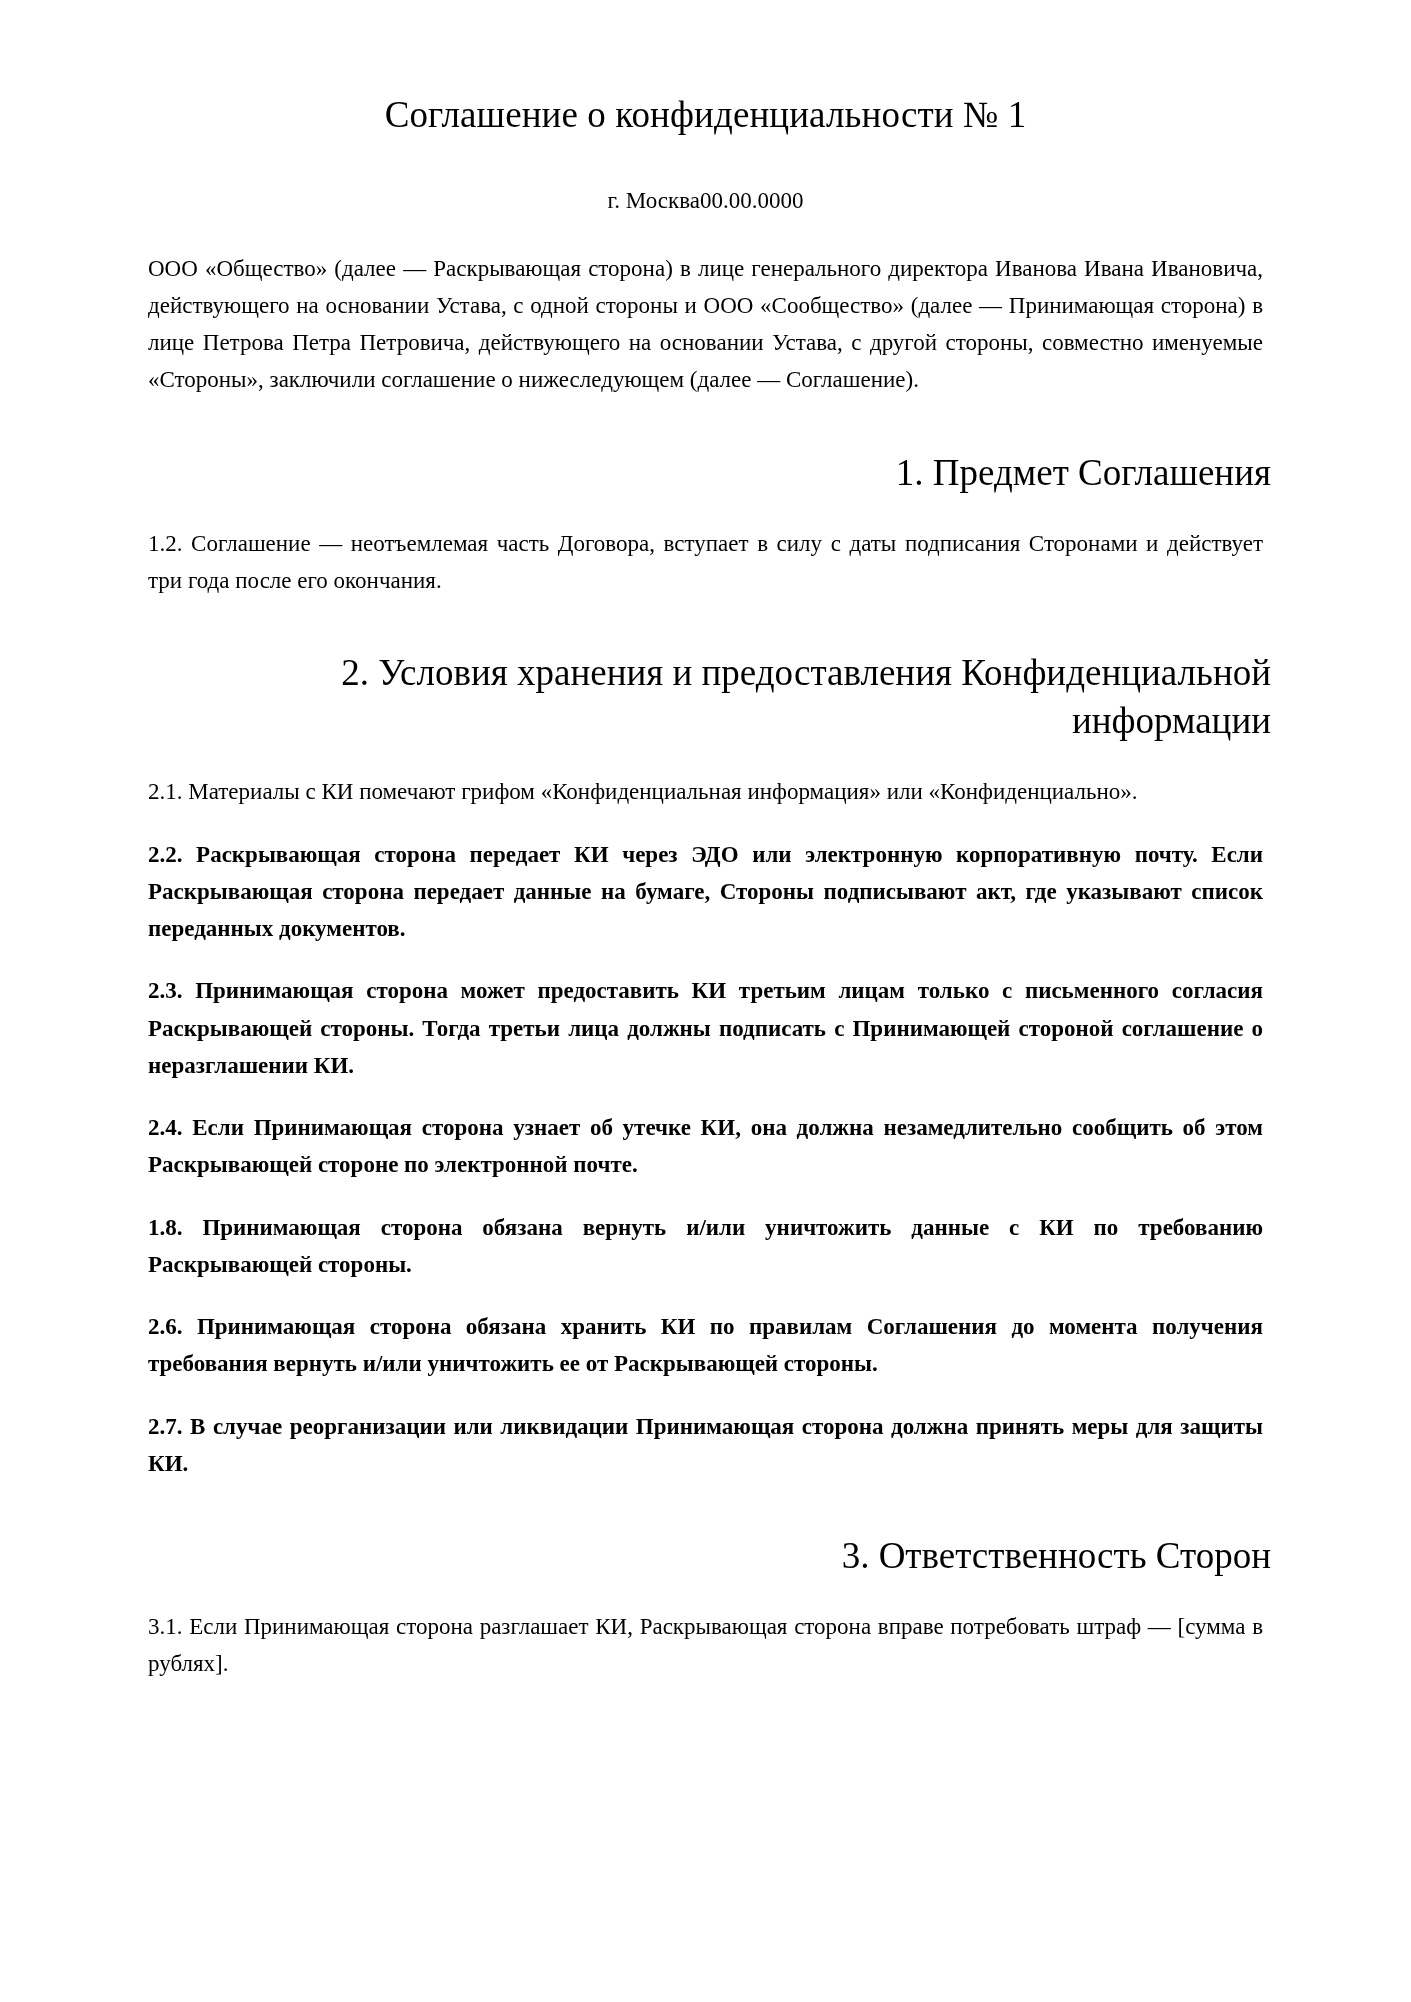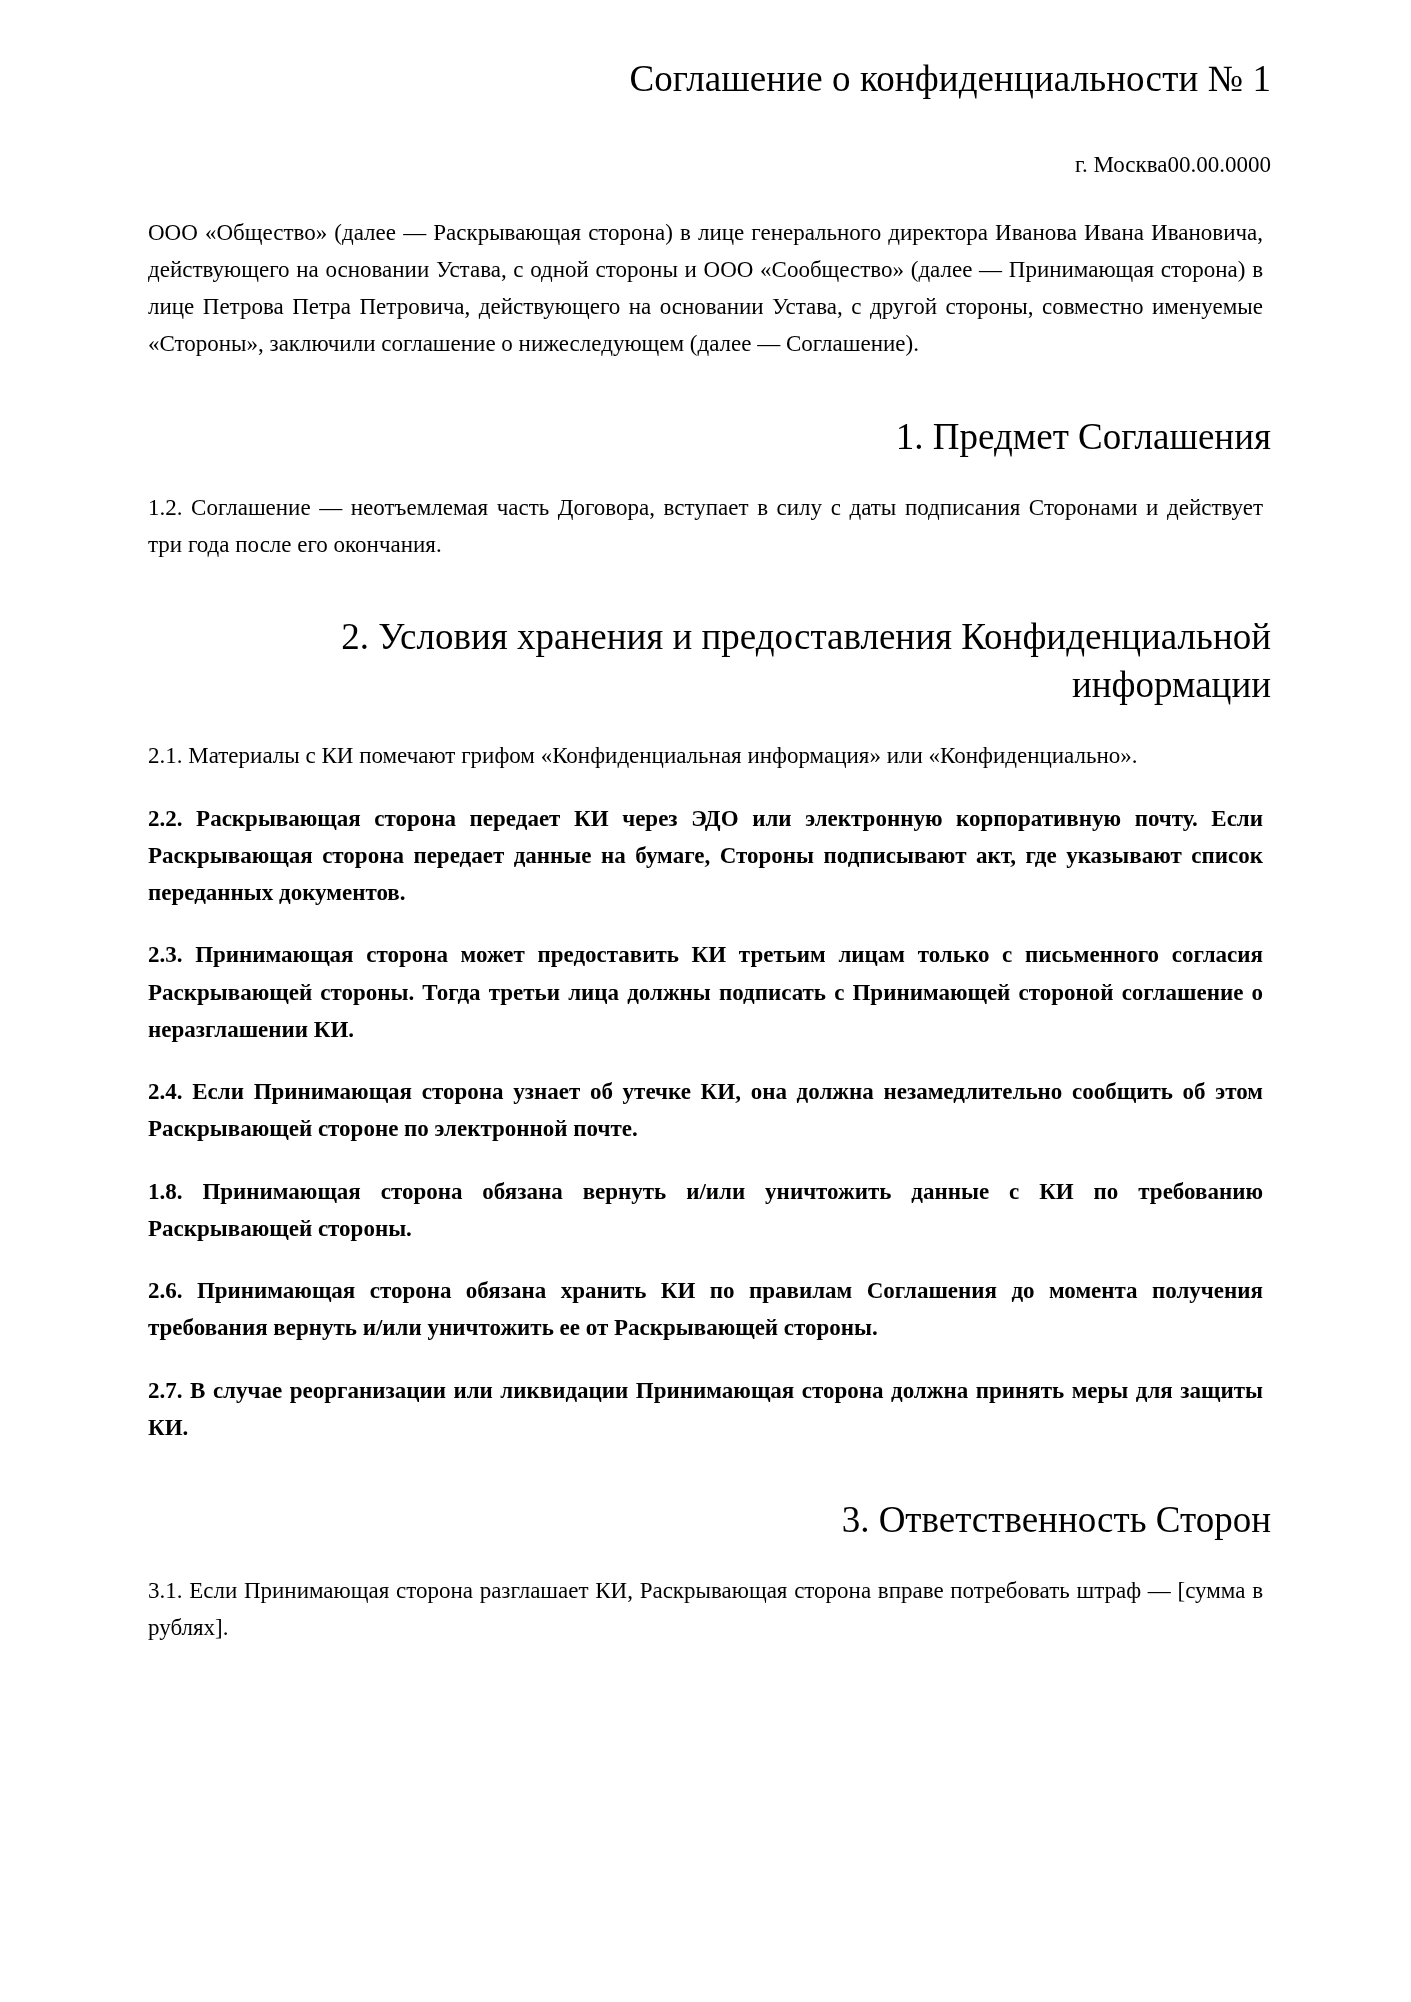--- a/index.html
+++ b/index.html
@@ -28,33 +28,33 @@
 
   .content {
     position: absolute;
     left: 140px;
     top: 0;
     width: 1131px;   
   }
 
   
   .doc-title {
-    margin: 0;
-    padding-top: 56px;
+    margin: 16px;
+    padding-top: 76px;
     font-size: 37px;
     font-weight: 400;
     line-height: 1.25;
-    text-align: right;
+    text-align: center;
     letter-spacing: 0.1px;
   }
 
   
   .meta-row {
     display: flex;
-    justify-content: flex-end;
+    justify-content: center;
     align-items: baseline;
     margin-top: 46px;
     font-size: 23px;
     line-height: 1.45;
   }
   .meta-city { text-align: left; }
   .meta-date { text-align: right; }
 
   
   p.para {

